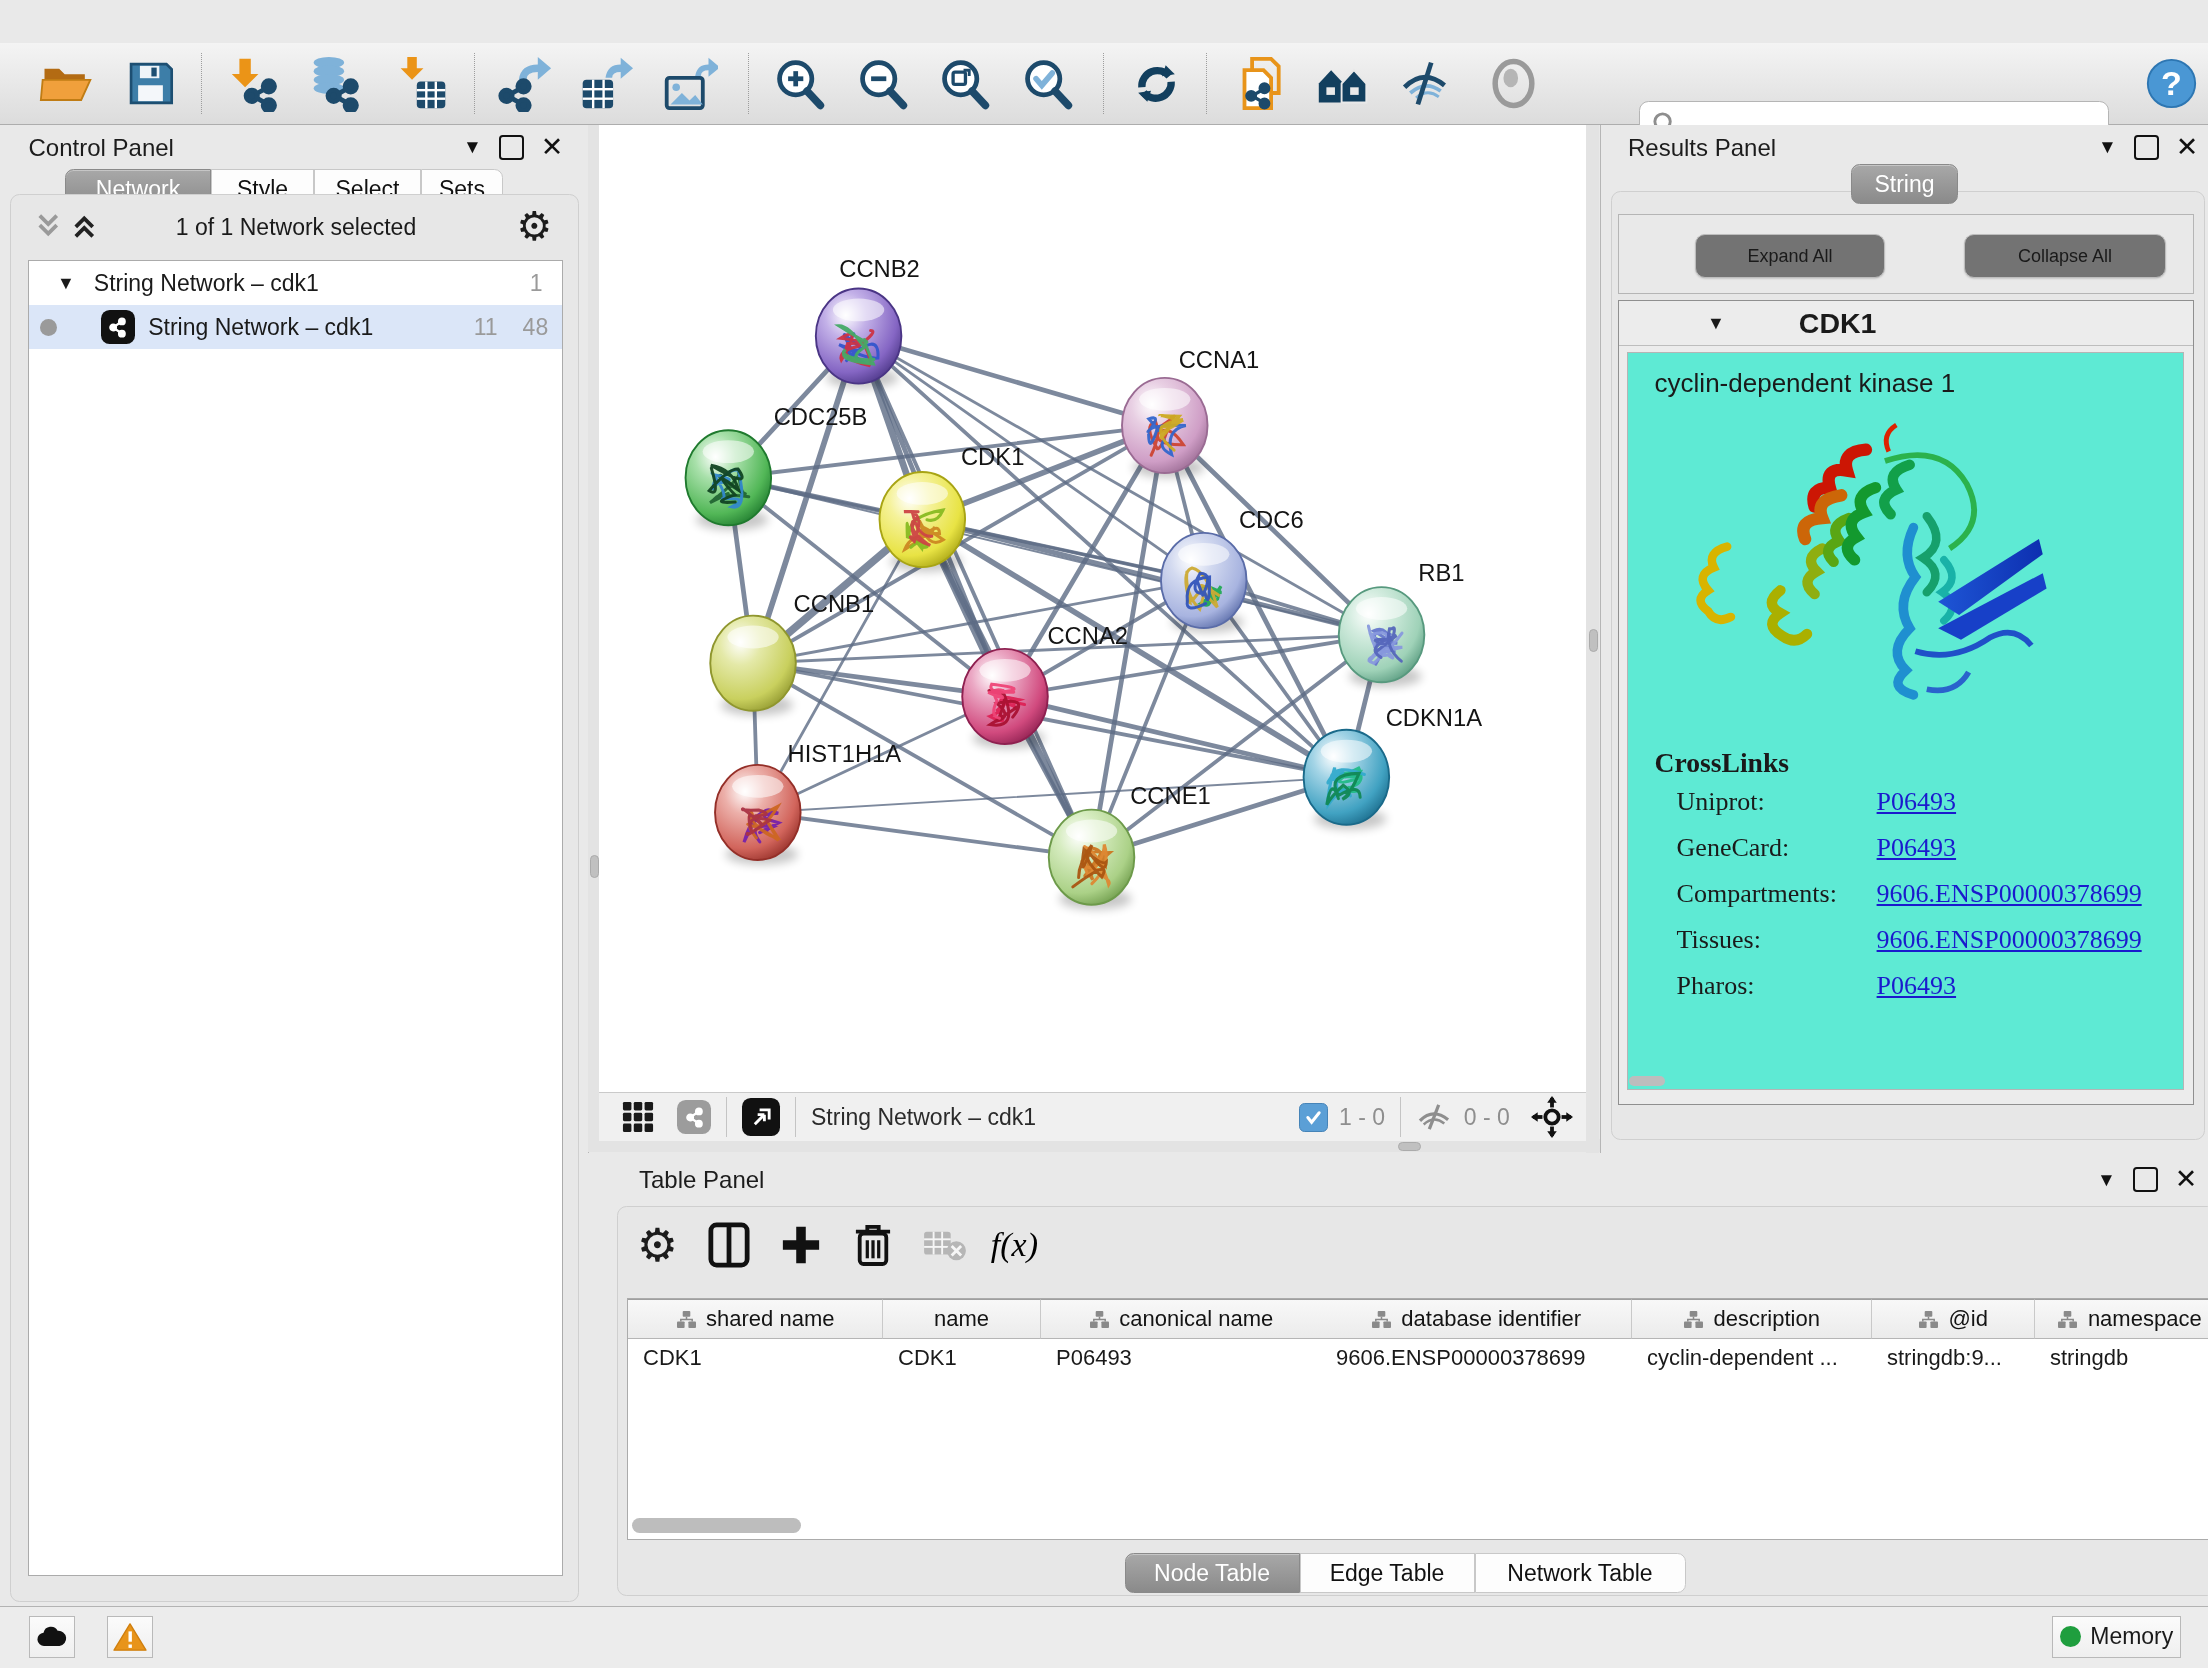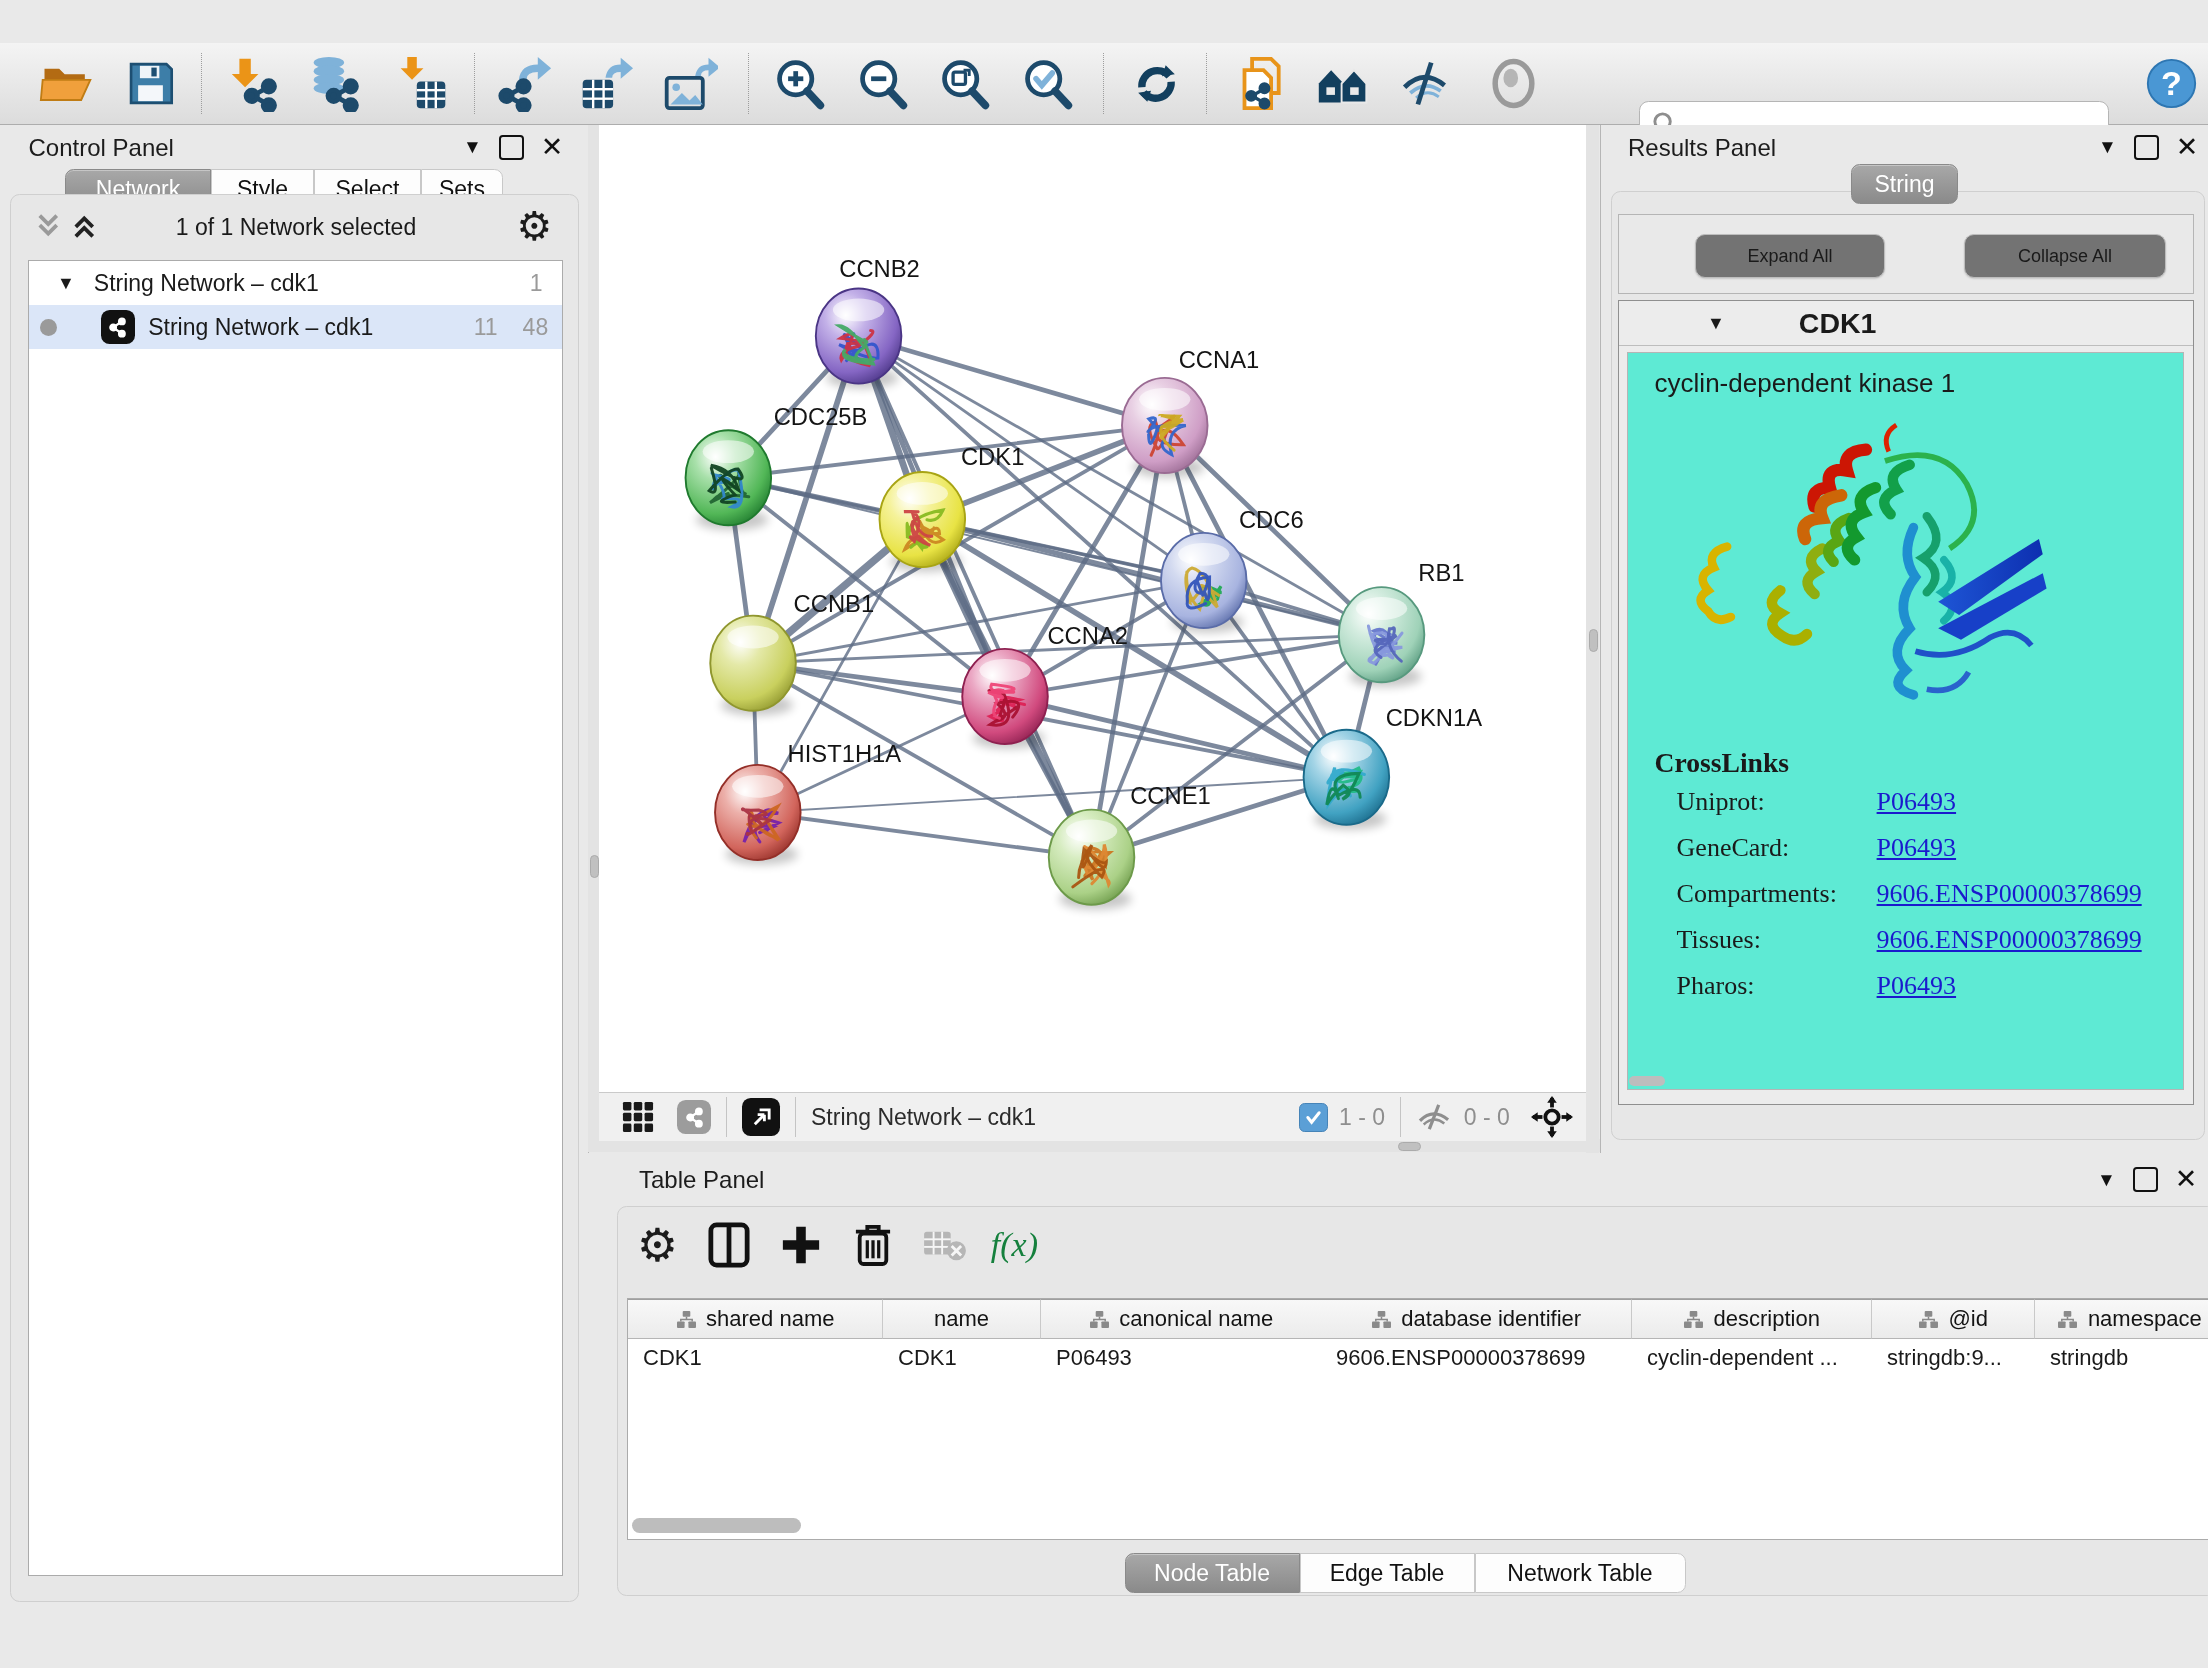--- a/index.html
+++ b/index.html
@@ -55,21 +55,21 @@
   .btn{background:#737373;border:1px solid #bdbdbd;border-radius:10px;font-size:18px;
     display:flex;align-items:center;justify-content:center;box-shadow:0 1px 1.9px rgba(0,0,0,.15);}
   .res-tree{background:#ececec;border:1.9px solid #8f8f8f;}
   .res-head{display:flex;align-items:center;border-bottom:1px solid #bdbdbd;background:#ececec;}
   .res-inner{background:#5eead4;border:1px solid #b5b5b5;}
   .serif{font-family:"Liberation Serif","DejaVu Serif",serif;}
   .xlink{color:#1a1acd;text-decoration:underline;cursor:pointer;}
   
   .tp-toolicon{display:flex;align-items:center;justify-content:center;width:53px;height:53px;}
   .fx{font-family:"Liberation Serif","DejaVu Serif",serif;font-style:italic;
-    font-size:34px;color:#15803d;}
+    font-size:34px;color:#000000;}
   .th{background:linear-gradient(#f8f8f8,#ebebeb);border-right:1px solid #c9c9c9;
     border-top:1.9px solid #9f9f9f;border-bottom:1px solid #b5b5b5;display:flex;align-items:center;
     justify-content:center;gap:9.5px;font-size:22px;color:#141414;box-sizing:border-box;height:40px;}
   .td{font-size:22px;display:flex;align-items:center;padding-left:15px;box-sizing:border-box;height:38px;}
   .scroll-thumb{background:#bdbdbd;border-radius:8.6px;}
   
   .footer{left:0;top:1606px;width:2208px;height:62px;background:#ececec;border-top:1px solid #b3b3b3;}
   .fbtn{border:1.9px solid #b9b9b9;background:linear-gradient(#fbfbfb,#efefef);
     display:flex;align-items:center;justify-content:center;}
   svg{display:block;}
@@ -883,15 +883,33 @@
         <div class="abs scroll-thumb" style="left:3.8px;top:219px;width:169px;height:15px;"></div>
       </div>
       <div class="abs tabgroup" id="tbl-tabs" style="left:507px;top:346px;">
           <div class="tab sel" style="width: 175px;">Node Table</div>
           <div class="tab" style="width: 175px;">Edge Table</div>
           <div class="tab" style="width: 211px;">Network Table</div>
         </div>
     </div>
   </div>
 
+  <div class="abs footer">
+    <div class="fbtn abs" style="left:28.5px;top:8.6px;width:44px;height:40px;">
+      <svg width="32" height="23" viewBox="0 0 34 24">
+        <path d="M9 22 a7 7 0 0 1 -1 -14 a8 8 0 0 1 15 -2 a6.5 6.5 0 0 1 2 16z" fill="#111"></path>
+      </svg>
+    </div>
+    <div class="fbtn abs" style="left:107px;top:8.6px;width:44px;height:40px;">
+      <svg width="34" height="30" viewBox="0 0 36 32">
+        <path d="M18 2 L35 30 H1 Z" fill="#e8941a" stroke="#d07f0d" stroke-width="1.5" stroke-linejoin="round"></path>
+        <rect x="16.4" y="10" width="3.6" height="11" fill="#fff"></rect>
+        <rect x="16.4" y="24" width="3.6" height="3.6" fill="#fff"></rect>
+      </svg>
+    </div>
+    <div class="fbtn abs" style="left:2052px;top:8.6px;width:127px;height:40px;gap:9.5px;font-size:23px;">
+      <span style="width:21px;height:21px;border-radius:50%;background:#1f9e3e;display:inline-block;"></span>
+      <span>Memory</span>
+    </div>
+  </div>
 
 </div>
 
 
 </body></html>

